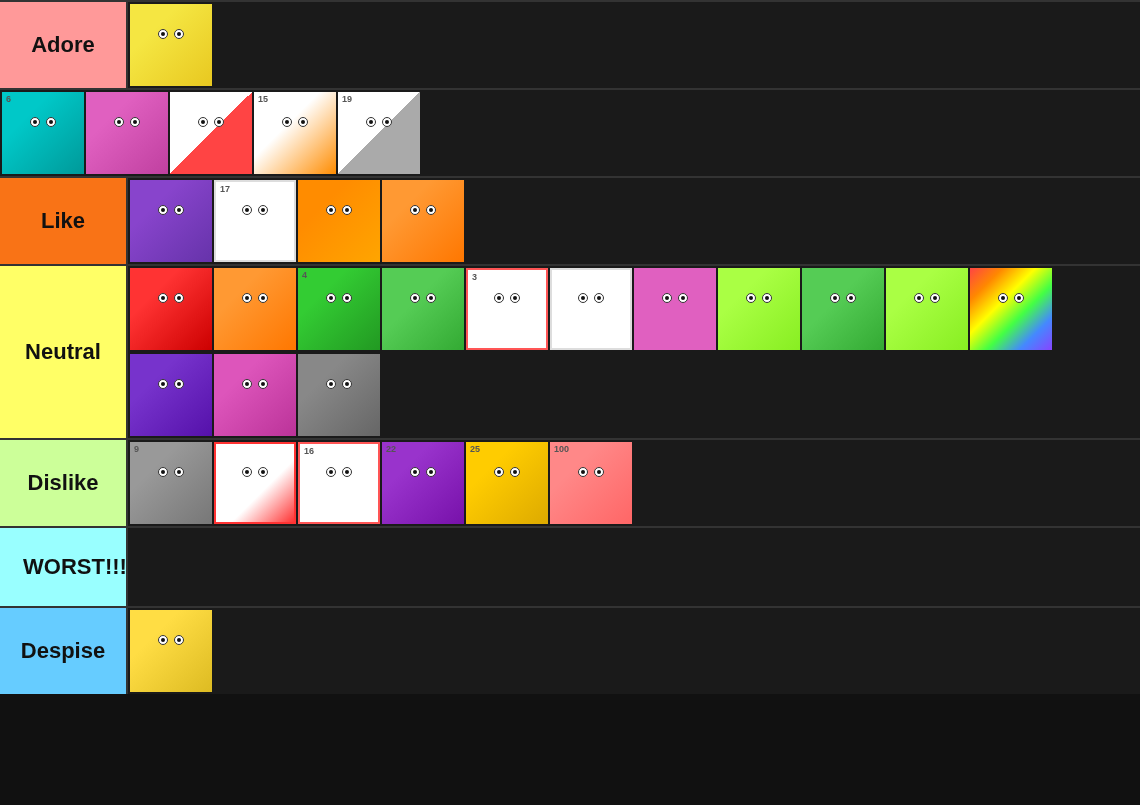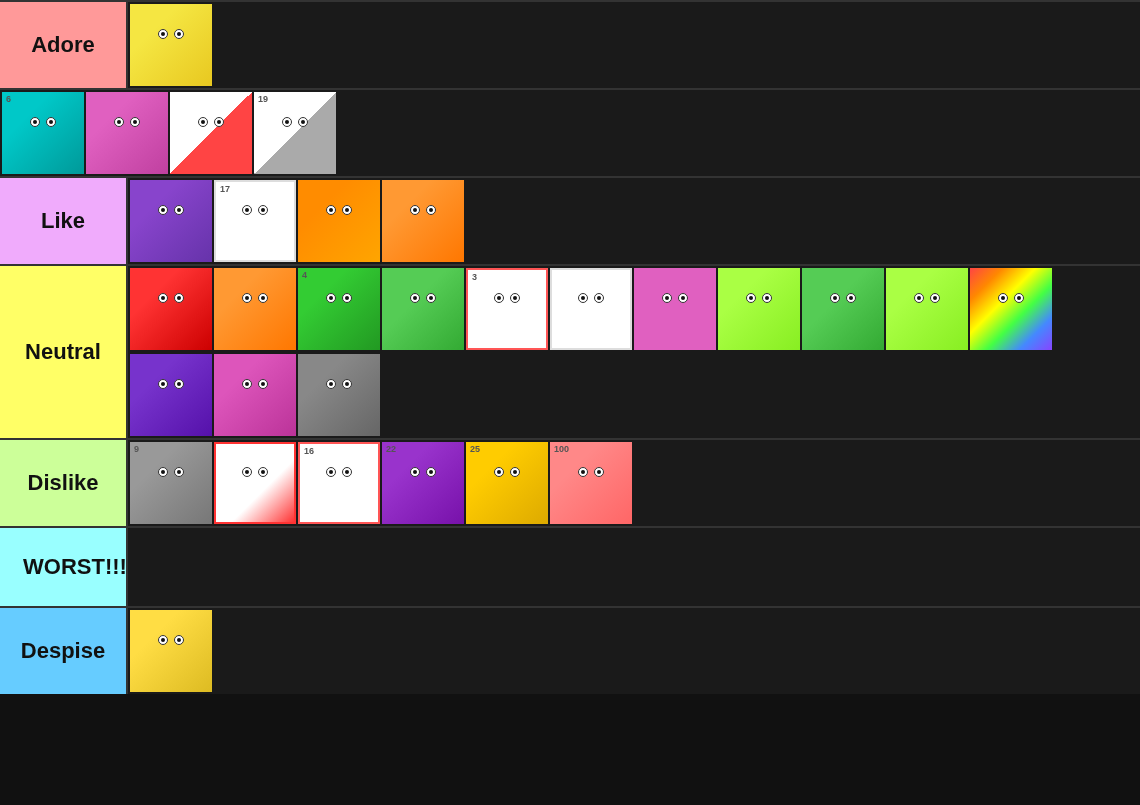--- a/index.html
+++ b/index.html
@@ -179,35 +179,46 @@
           <div class="char-box char-red-white">
             <div style="position: absolute; top: 30%; left: 50%; transform: translateX(-50%); display: flex; gap: 6px;">
               <div style="width: 10px; height: 10px; background: white; border-radius: 50%; border: 1.5px solid rgb(51, 51, 51); display: flex; align-items: center; justify-content: center;">
                 <div style="width: 4px; height: 4px; background: rgb(17, 17, 17); border-radius: 50%;"></div>
               </div>
               <div style="width: 10px; height: 10px; background: white; border-radius: 50%; border: 1.5px solid rgb(51, 51, 51); display: flex; align-items: center; justify-content: center;">
                 <div style="width: 4px; height: 4px; background: rgb(17, 17, 17); border-radius: 50%;"></div>
               </div>
             </div>
           </div>
+          <div class="char-box char-orange-tall">
+            <span class="char-number">15</span>
+            <div style="position: absolute; top: 30%; left: 50%; transform: translateX(-50%); display: flex; gap: 6px;">
+              <div style="width: 10px; height: 10px; background: white; border-radius: 50%; border: 1.5px solid rgb(51, 51, 51); display: flex; align-items: center; justify-content: center;">
+                <div style="width: 4px; height: 4px; background: rgb(17, 17, 17); border-radius: 50%;"></div>
+              </div>
+              <div style="width: 10px; height: 10px; background: white; border-radius: 50%; border: 1.5px solid rgb(51, 51, 51); display: flex; align-items: center; justify-content: center;">
+                <div style="width: 4px; height: 4px; background: rgb(17, 17, 17); border-radius: 50%;"></div>
+              </div>
+            </div>
+          </div>
           <div class="char-box char-gray-white">
             <span class="char-number">19</span>
             <div style="position: absolute; top: 30%; left: 50%; transform: translateX(-50%); display: flex; gap: 6px;">
               <div style="width: 10px; height: 10px; background: white; border-radius: 50%; border: 1.5px solid rgb(51, 51, 51); display: flex; align-items: center; justify-content: center;">
                 <div style="width: 4px; height: 4px; background: rgb(17, 17, 17); border-radius: 50%;"></div>
               </div>
               <div style="width: 10px; height: 10px; background: white; border-radius: 50%; border: 1.5px solid rgb(51, 51, 51); display: flex; align-items: center; justify-content: center;">
                 <div style="width: 4px; height: 4px; background: rgb(17, 17, 17); border-radius: 50%;"></div>
               </div>
             </div>
           </div>
         </div>
       </div>
       <div class="tier-row">
-        <div class="tier-label tier-like" style="background: #f0abfc;">Like</div>
+        <div class="tier-label tier-like" style="background: #f97316;">Like</div>
         <div class="tier-content">
           <div class="char-box char-purple">
             <div style="position: absolute; top: 30%; left: 50%; transform: translateX(-50%); display: flex; gap: 6px;">
               <div style="width: 10px; height: 10px; background: white; border-radius: 50%; border: 1.5px solid rgb(51, 51, 51); display: flex; align-items: center; justify-content: center;">
                 <div style="width: 4px; height: 4px; background: rgb(17, 17, 17); border-radius: 50%;"></div>
               </div>
               <div style="width: 10px; height: 10px; background: white; border-radius: 50%; border: 1.5px solid rgb(51, 51, 51); display: flex; align-items: center; justify-content: center;">
                 <div style="width: 4px; height: 4px; background: rgb(17, 17, 17); border-radius: 50%;"></div>
               </div>
             </div>

